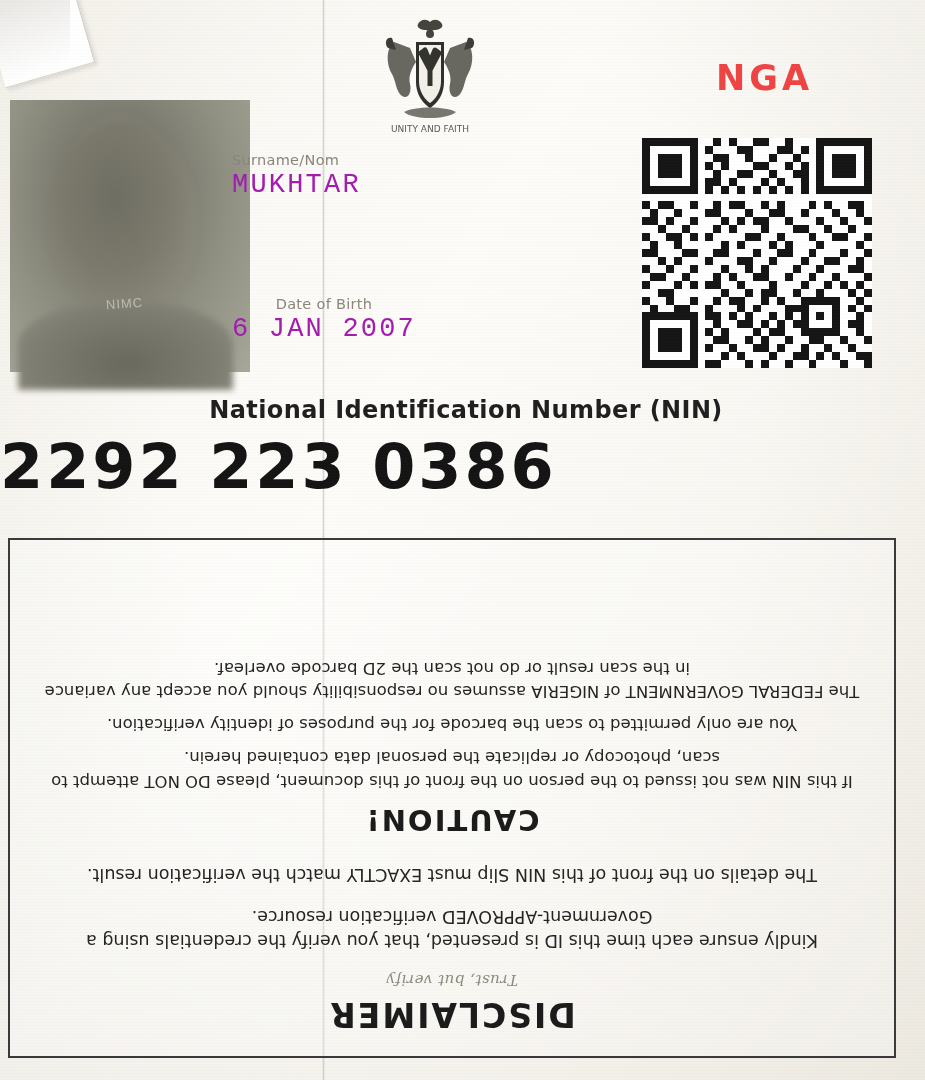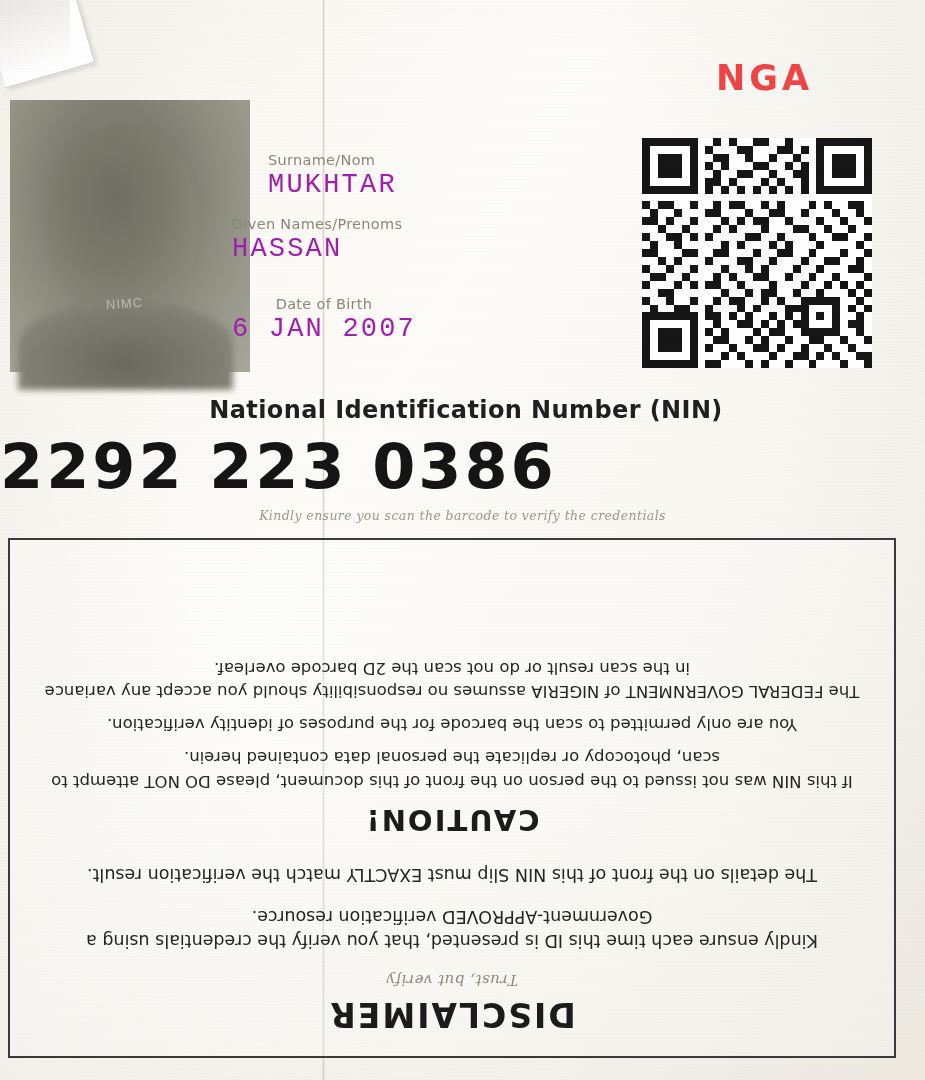--- a/index.html
+++ b/index.html
@@ -141,21 +141,21 @@
     white-space: nowrap;
   }
   .field-value {
     font-size: 27px;
     color: #a21caf;
     letter-spacing: 2.2px;
     font-family: Liberation Mono, monospace;
     white-space: nowrap;
     margin-top: 2px;
   }
-  #field-surname  { top: 152px; margin-left: 36px; }
+  #field-surname  { top: 152px; }
   #field-given    { top: 216px; }
   #field-dob      { top: 296px; text-align: center; }
 
   
   #qr-code {
     position: absolute;
     left: 630px;
     top: 138px;
     width: 254px;
     height: 230px;
@@ -279,38 +279,55 @@
 <body>
 
 <div id="sheet">
 
   <div id="paper-tint"></div>
 
   <div id="corner-fold"></div>
   <div id="corner-shadow"></div>
   <div id="crease"></div>
 
+  <div id="coat-of-arms">
+    <svg viewBox="0 0 96 128" width="96" height="128" aria-hidden="true">
+
+      <path d="M12 34 C4 40 4 56 10 66 C14 73 14 84 20 88 C26 92 30 84 28 76 C26 68 30 60 34 54 L28 40 Z" fill="#4e4e46" opacity="0.85"></path>
+      <path d="M84 34 C92 40 92 56 86 66 C82 73 82 84 76 88 C70 92 66 84 68 76 C70 68 66 60 62 54 L68 40 Z" fill="#4e4e46" opacity="0.85"></path>
+
+      <path d="M10 30 C4 28 2 36 6 40 L14 42 Z" fill="#3d3d37"></path>
+      <path d="M86 30 C92 28 94 36 90 40 L82 42 Z" fill="#3d3d37"></path>
+
+      <path d="M34 34 L62 34 L62 74 C62 92 48 100 48 100 C48 100 34 92 34 74 Z" fill="#2f2f2b"></path>
+      <path d="M37 37 L59 37 L59 73 C59 88 48 95 48 95 C48 95 37 88 37 73 Z" fill="#f2f0e8"></path>
+
+      <path d="M48 78 L48 62 L39 45 L43 42 L48 54 L53 42 L57 45 L48 62" fill="none" stroke="#33332e" stroke-width="5" stroke-linejoin="round"></path>
+
+      <path d="M48 14 C44 10 38 12 36 16 C34 20 40 22 44 22 L48 24 L52 22 C56 22 62 20 60 16 C58 12 52 10 48 14 Z" fill="#44443d"></path>
+      <circle cx="48" cy="26" r="4" fill="#44443d"></circle>
+
+      <path d="M22 104 C32 98 64 98 74 104 C64 112 32 112 22 104 Z" fill="#55554c" opacity="0.8"></path>
+      <text x="48" y="124" font-size="9" text-anchor="middle" fill="#5a5a51" font-family="DejaVu Sans, sans-serif">UNITY AND FAITH</text>
+    </svg>
+  </div>
 
   <div id="country-code">NGA</div>
 
   <div id="photo">
     <div id="photo-head"></div>
     <div id="photo-shoulder"></div>
     <div id="photo-ghost">NIMC</div>
   </div>
 
   <div class="field" id="field-surname">
     <div class="field-label">Surname/Nom</div>
     <div class="field-value">MUKHTAR</div>
   </div>
 
-  <div class="field" id="field-given">
-    <div class="field-label">Given Names/Prenoms</div>
-    <div class="field-value">HASSAN</div>
-  </div>
 
   <div class="field" id="field-dob">
     <div class="field-label">Date of Birth</div>
     <div class="field-value">6 JAN 2007</div>
   </div>
 
   <div id="qr-code">
     <svg viewBox="0 0 29 29" width="254" height="230" shape-rendering="crispEdges" aria-hidden="true">
       <rect width="29" height="29" fill="#ffffff"></rect>
       <g fill="#151515">
@@ -543,21 +560,20 @@
           <rect x="18" y="28" width="1" height="1"></rect>
         <rect x="21" y="28" width="1" height="1"></rect>
           <rect x="25" y="28" width="1" height="1"></rect>
         <rect x="28" y="28" width="1" height="1"></rect>
       </g>
     </svg>
   </div>
 
   <div id="nin-label">National Identification Number (NIN)</div>
   <div id="nin-value">2292 223 0386</div>
-  <div id="nin-note">Kindly ensure you scan the barcode to verify the credentials</div>
 
   <div id="disclaimer-box">
     <div id="disclaimer-inner">
       <div id="disclaimer-title">DISCLAIMER</div>
       <div id="disclaimer-sub">Trust, but verify</div>
       <div class="disc-para">Kindly ensure each time this ID is presented, that you verify the credentials using a Government-APPROVED verification resource.</div>
       <div class="disc-para">The details on the front of this NIN Slip must EXACTLY match the verification result.</div>
       <div id="caution-title">CAUTION!</div>
       <div class="caution-para">If this NIN was not issued to the person on the front of this document, please DO NOT attempt to scan, photocopy or replicate the personal data contained herein.</div>
       <div class="caution-para">You are only permitted to scan the barcode for the purposes of identity verification.</div>

